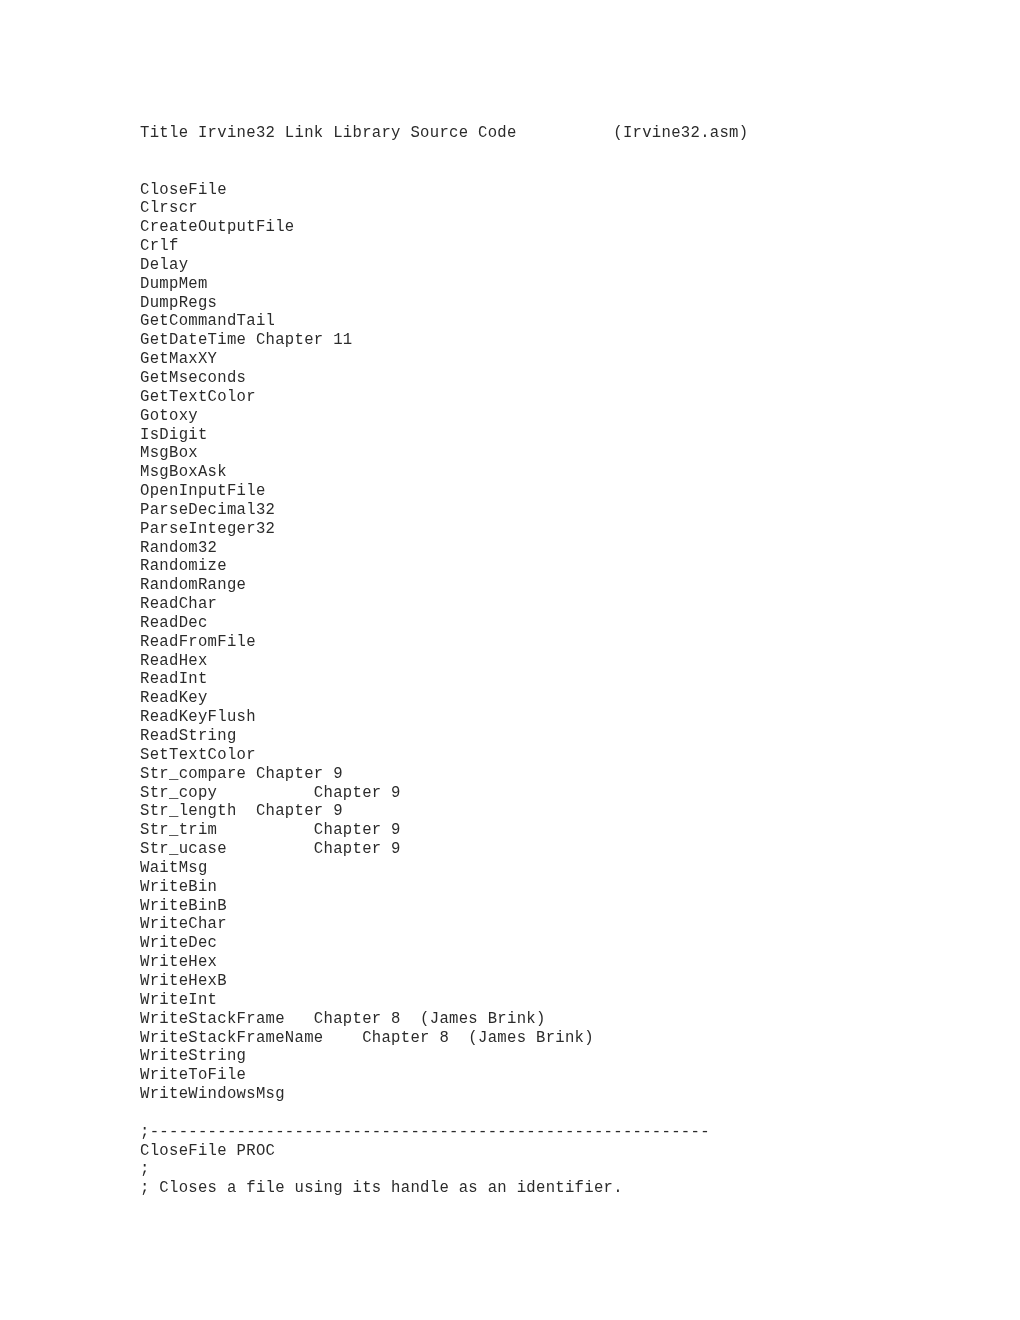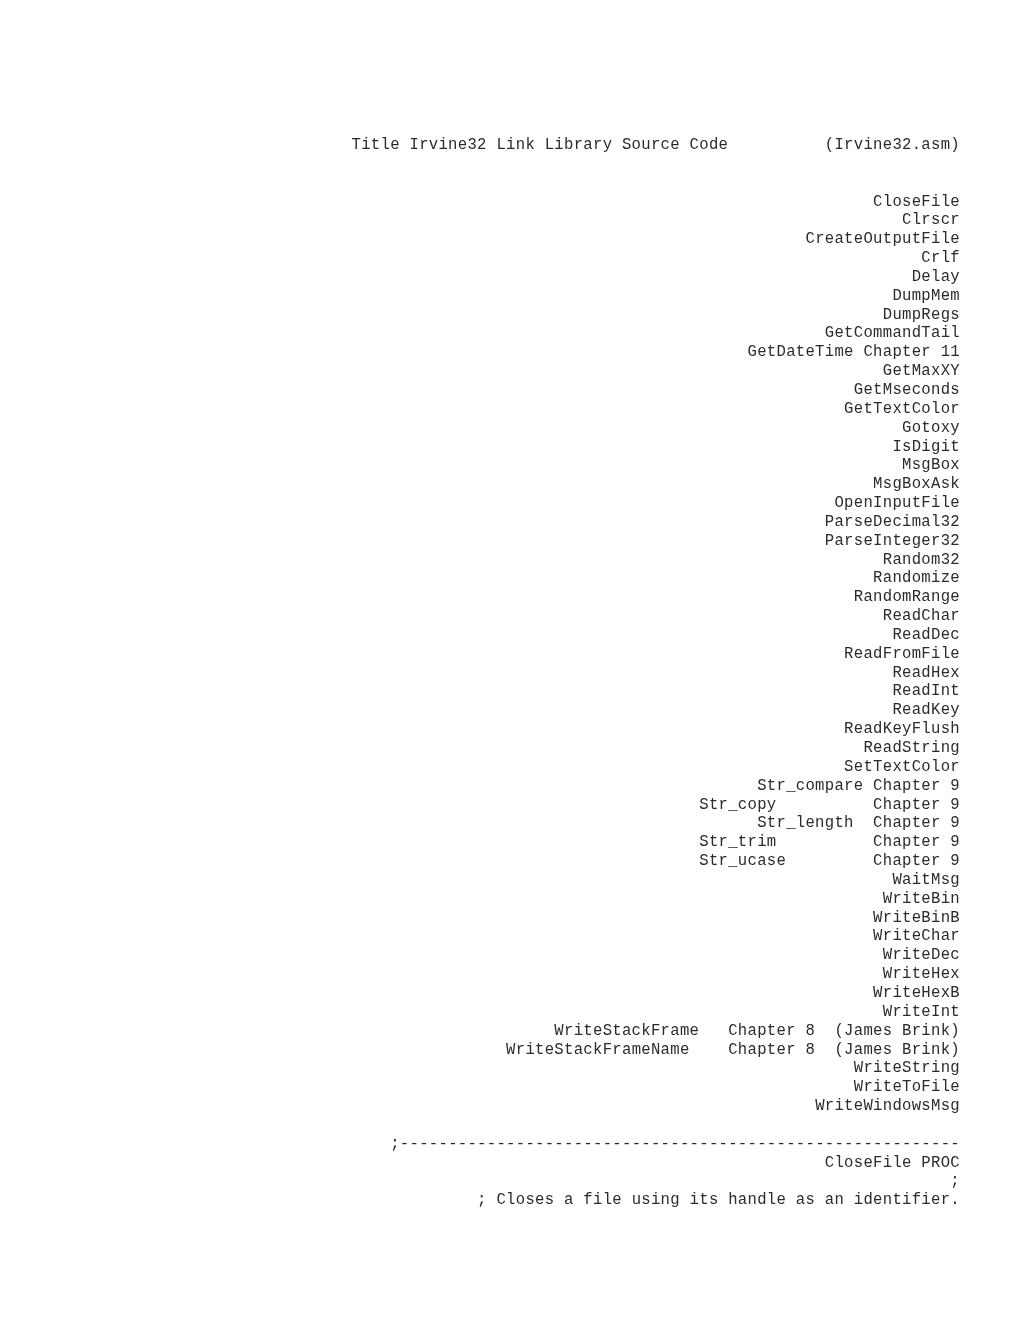--- a/index.html
+++ b/index.html
@@ -16,23 +16,22 @@
   .page {
     position: relative;
     width: 1020px;
     height: 1320px;
     background: #ffffff;
     overflow: hidden;
   }
   .doc-body {
     position: absolute;
     left: 140px;
-    top: 136px;
+    top: 124px;
     width: 820px;
-    text-align: right;
   }
   pre.code-block {
     margin: 0;
     padding: 0;
     font-family: "Liberation Mono", "DejaVu Sans Mono", monospace;
     font-size: 15.6px;
     line-height: 18.85px;
     color: #2b2b2b;
     letter-spacing: 0.30px;
     white-space: pre;

